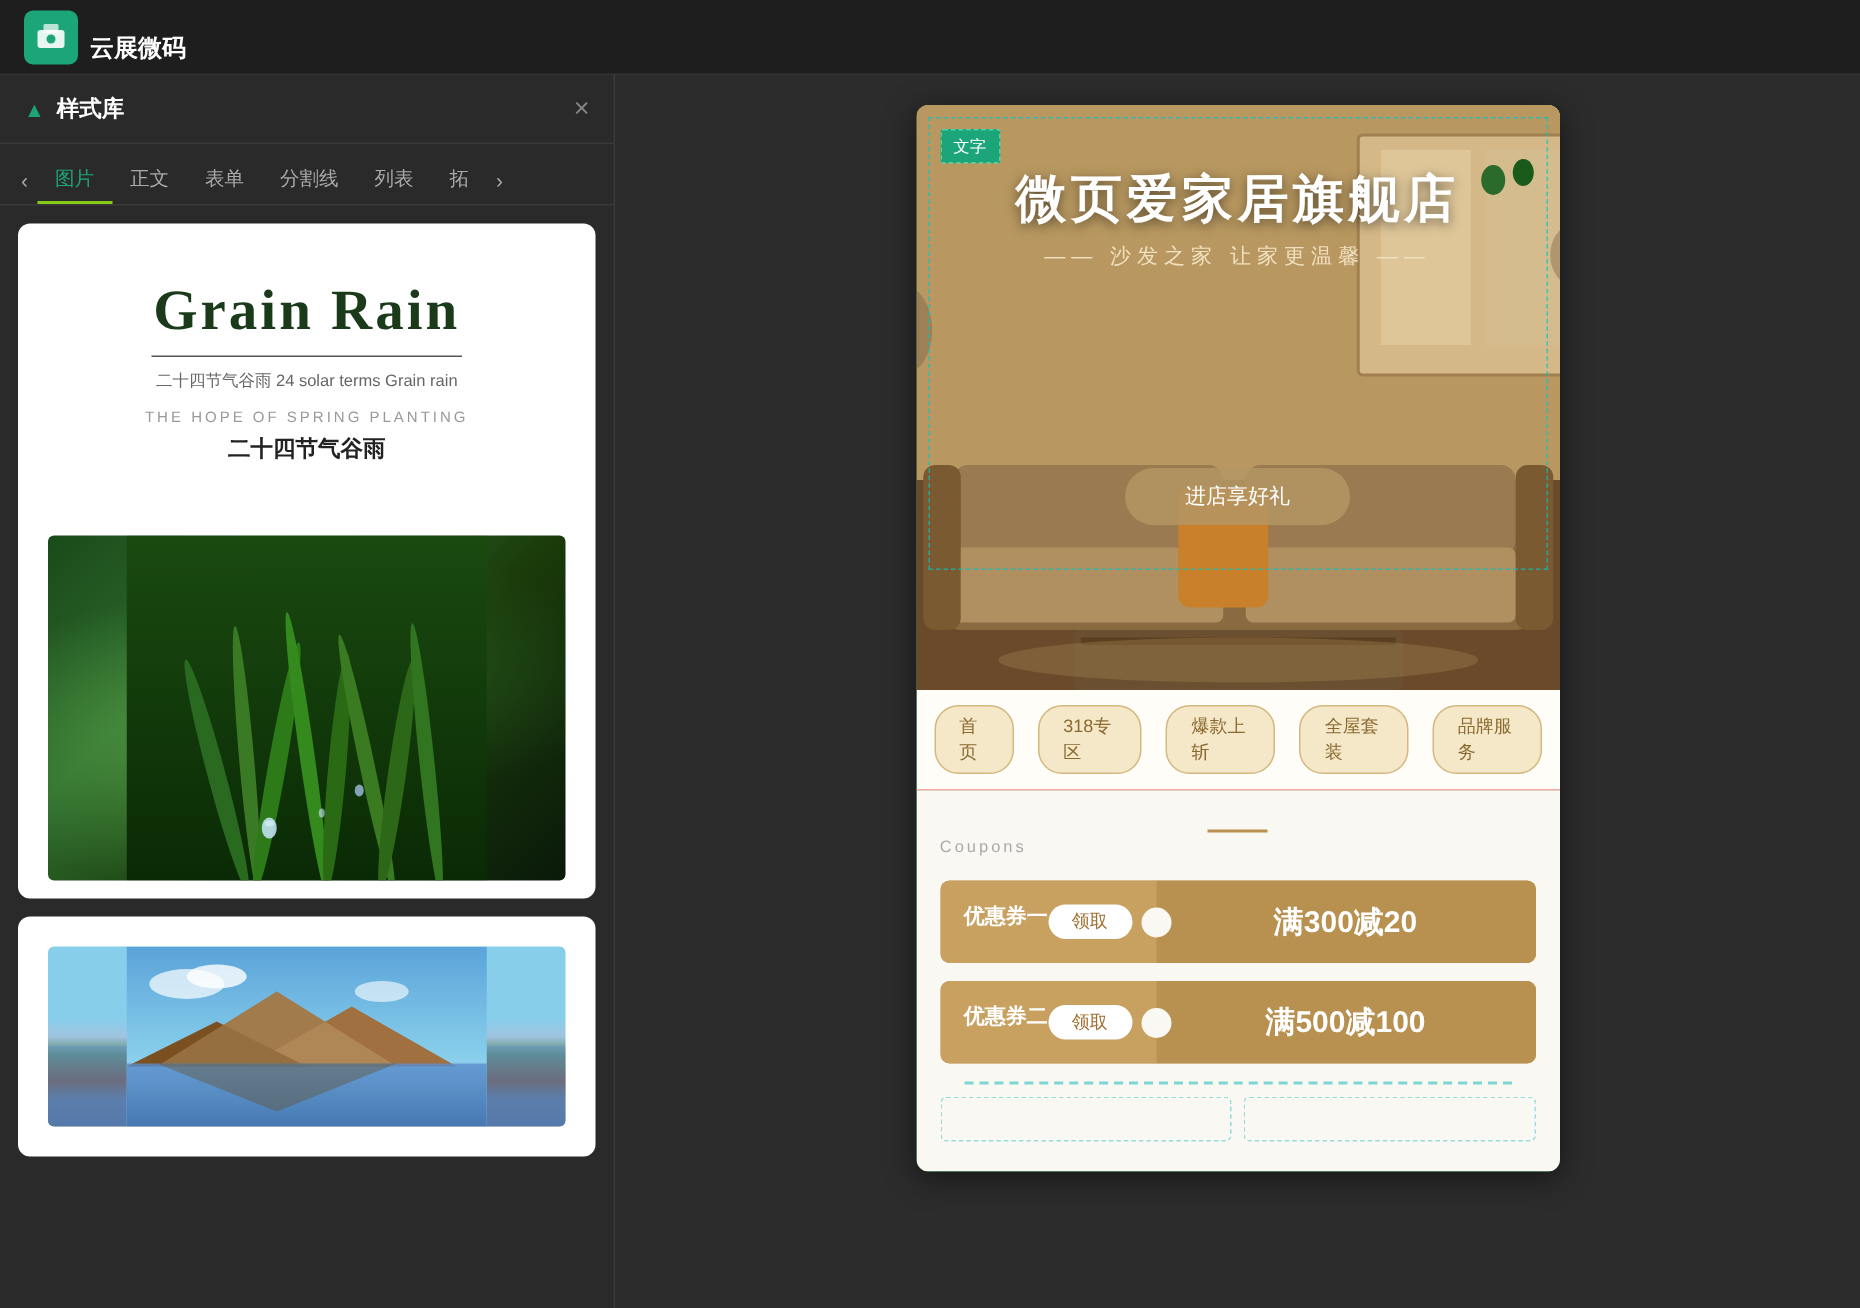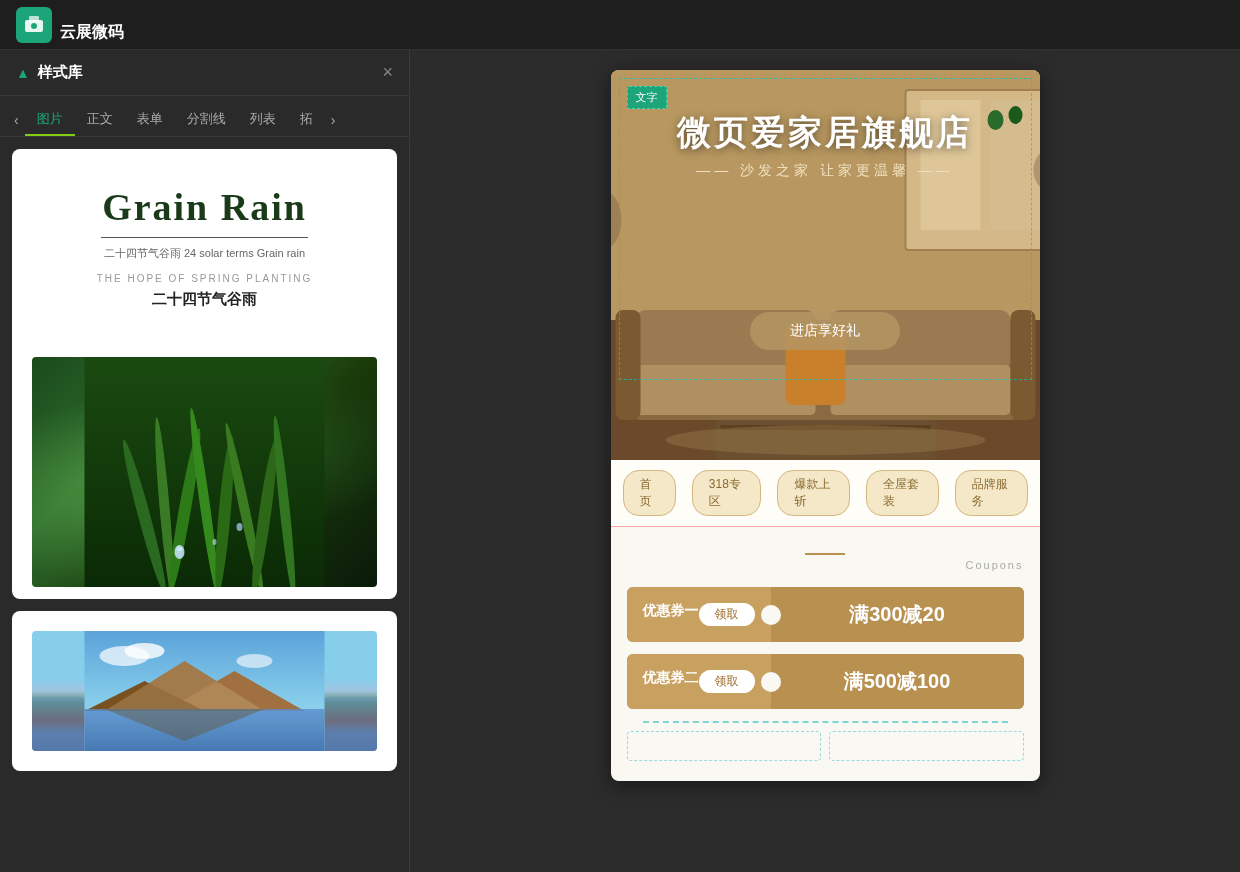--- a/index.html
+++ b/index.html
@@ -333,21 +333,21 @@
       color: #444;
       font-weight: bold;
     }
     .section-title-divider {
       width: 40px;
       height: 2px;
       background: #b89050;
       margin: 6px auto 4px;
     }
     .section-subtitle {
-      text-align: right;
+      text-align: left;
       font-size: 11px;
       color: #aaa;
       letter-spacing: 2px;
       margin-bottom: 16px;
     }
 
     
     .coupon-card {
       display: flex;
       border-radius: 6px;

